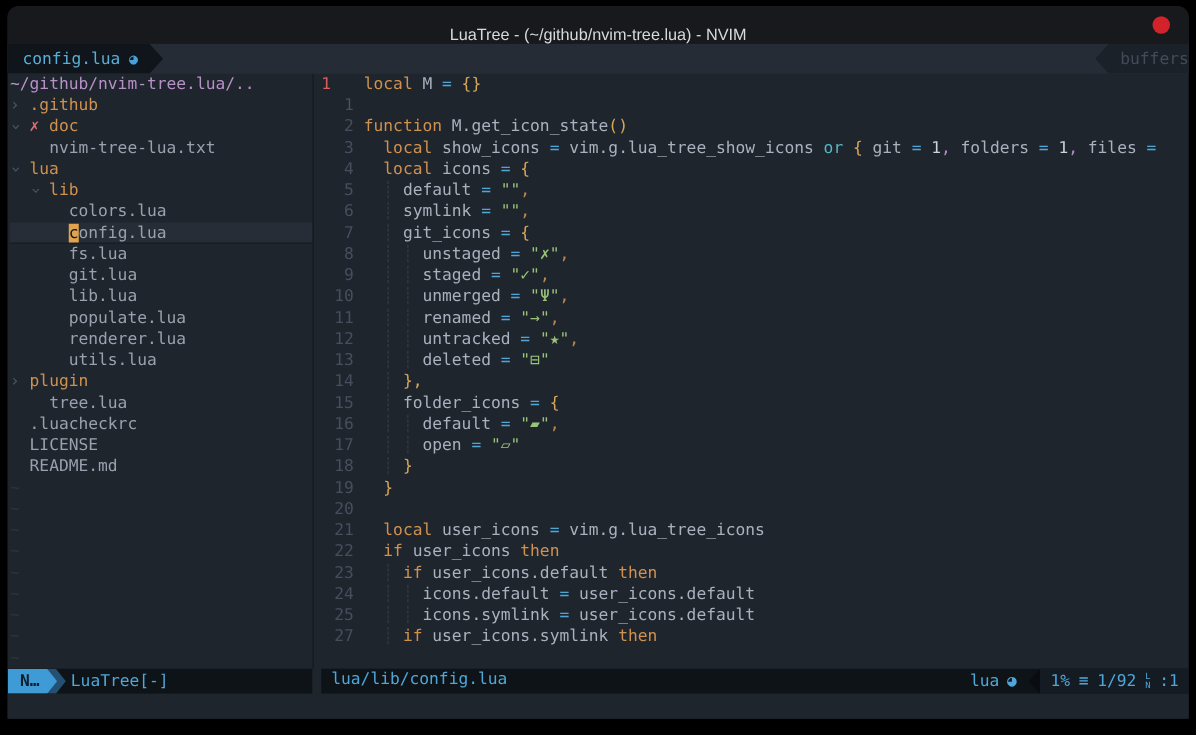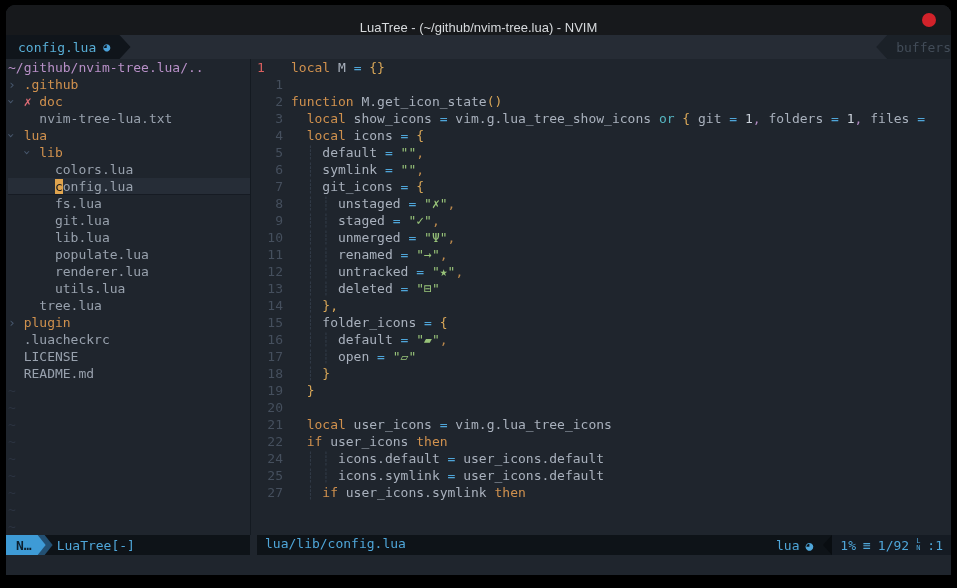--- a/index.html
+++ b/index.html
@@ -101,22 +101,22 @@
           <div class="row"><span class="arrowo">›</span><span class="id"> </span><span class="folder">lua</span></div>
           <div class="row"><span class="id">  </span><span class="arrowo">›</span><span class="id"> </span><span class="folder">lib</span></div>
           <div class="row"><span class="file">      colors.lua</span></div>
           <div class="row hl"><span class="id">      </span><span class="cursor">c</span><span class="file">onfig.lua</span></div>
           <div class="row"><span class="file">      fs.lua</span></div>
           <div class="row"><span class="file">      git.lua</span></div>
           <div class="row"><span class="file">      lib.lua</span></div>
           <div class="row"><span class="file">      populate.lua</span></div>
           <div class="row"><span class="file">      renderer.lua</span></div>
           <div class="row"><span class="file">      utils.lua</span></div>
+          <div class="row"><span class="arrow">›</span><span class="id"> </span><span class="folder">plugin</span></div>
           <div class="row"><span class="file">    tree.lua</span></div>
-          <div class="row"><span class="arrow">›</span><span class="id"> </span><span class="folder">plugin</span></div>
           <div class="row"><span class="file">  .luacheckrc</span></div>
           <div class="row"><span class="file">  LICENSE</span></div>
           <div class="row"><span class="file">  README.md</span></div>
           <div class="row"><span class="tilde">~</span></div>
           <div class="row"><span class="tilde">~</span></div>
           <div class="row"><span class="tilde">~</span></div>
           <div class="row"><span class="tilde">~</span></div>
           <div class="row"><span class="tilde">~</span></div>
           <div class="row"><span class="tilde">~</span></div>
           <div class="row"><span class="tilde">~</span></div>
@@ -140,20 +140,21 @@
           <div class="codeline"><span class="lnum">13</span><span class="codetext"><span class="id">  </span><span class="guide">┊</span><span class="id"> </span><span class="guide">┊</span><span class="id"> </span><span class="id">deleted </span><span class="op">=</span><span class="id"> </span><span class="str">"⊟"</span></span></div>
           <div class="codeline"><span class="lnum">14</span><span class="codetext"><span class="id">  </span><span class="guide">┊</span><span class="id"> </span><span class="brace">},</span></span></div>
           <div class="codeline"><span class="lnum">15</span><span class="codetext"><span class="id">  </span><span class="guide">┊</span><span class="id"> </span><span class="id">folder_icons </span><span class="op">=</span><span class="id"> </span><span class="brace">{</span></span></div>
           <div class="codeline"><span class="lnum">16</span><span class="codetext"><span class="id">  </span><span class="guide">┊</span><span class="id"> </span><span class="guide">┊</span><span class="id"> </span><span class="id">default </span><span class="op">=</span><span class="id"> </span><span class="str">"▰"</span><span class="cm">,</span></span></div>
           <div class="codeline"><span class="lnum">17</span><span class="codetext"><span class="id">  </span><span class="guide">┊</span><span class="id"> </span><span class="guide">┊</span><span class="id"> </span><span class="id">open </span><span class="op">=</span><span class="id"> </span><span class="str">"▱"</span></span></div>
           <div class="codeline"><span class="lnum">18</span><span class="codetext"><span class="id">  </span><span class="guide">┊</span><span class="id"> </span><span class="brace">}</span></span></div>
           <div class="codeline"><span class="lnum">19</span><span class="codetext"><span class="id">  </span><span class="brace">}</span></span></div>
           <div class="codeline"><span class="lnum">20</span><span class="codetext"></span></div>
           <div class="codeline"><span class="lnum">21</span><span class="codetext"><span class="id">  </span><span class="kw">local</span><span class="id"> user_icons </span><span class="op">=</span><span class="id"> vim.g.lua_tree_icons</span></span></div>
           <div class="codeline"><span class="lnum">22</span><span class="codetext"><span class="id">  </span><span class="kw">if</span><span class="id"> user_icons </span><span class="kw">then</span></span></div>
+          <div class="codeline"><span class="lnum">23</span><span class="codetext"><span class="id">  </span><span class="guide">┊</span><span class="id"> </span><span class="kw">if</span><span class="id"> user_icons.default </span><span class="kw">then</span></span></div>
           <div class="codeline"><span class="lnum">24</span><span class="codetext"><span class="id">  </span><span class="guide">┊</span><span class="id"> </span><span class="guide">┊</span><span class="id"> </span><span class="id">icons.default </span><span class="op">=</span><span class="id"> user_icons.default</span></span></div>
           <div class="codeline"><span class="lnum">25</span><span class="codetext"><span class="id">  </span><span class="guide">┊</span><span class="id"> </span><span class="guide">┊</span><span class="id"> </span><span class="id">icons.symlink </span><span class="op">=</span><span class="id"> user_icons.default</span></span></div>
           <div class="codeline"><span class="lnum">27</span><span class="codetext"><span class="id">  </span><span class="guide">┊</span><span class="id"> </span><span class="kw">if</span><span class="id"> user_icons.symlink </span><span class="kw">then</span></span></div>
         </div>
     </div>
     <div class="statusline">
       <div class="st-left">
         <div class="modewrap">
           <div class="mode">N…</div>
         </div>

